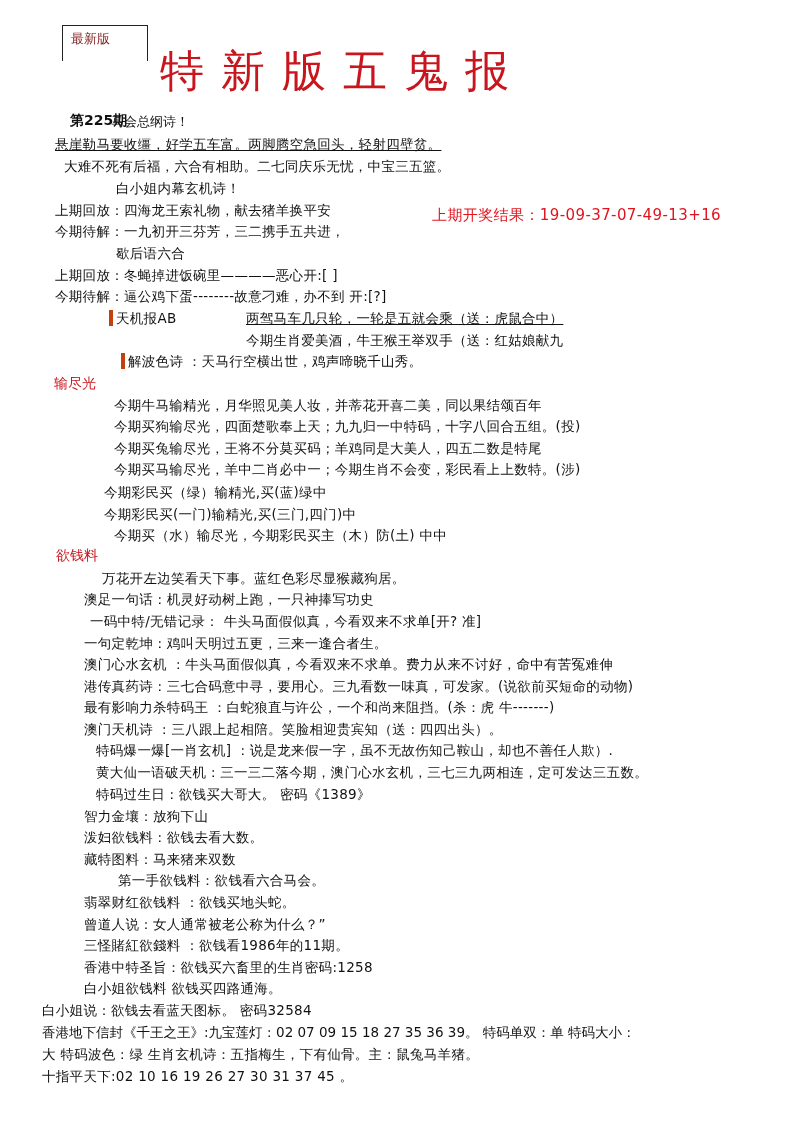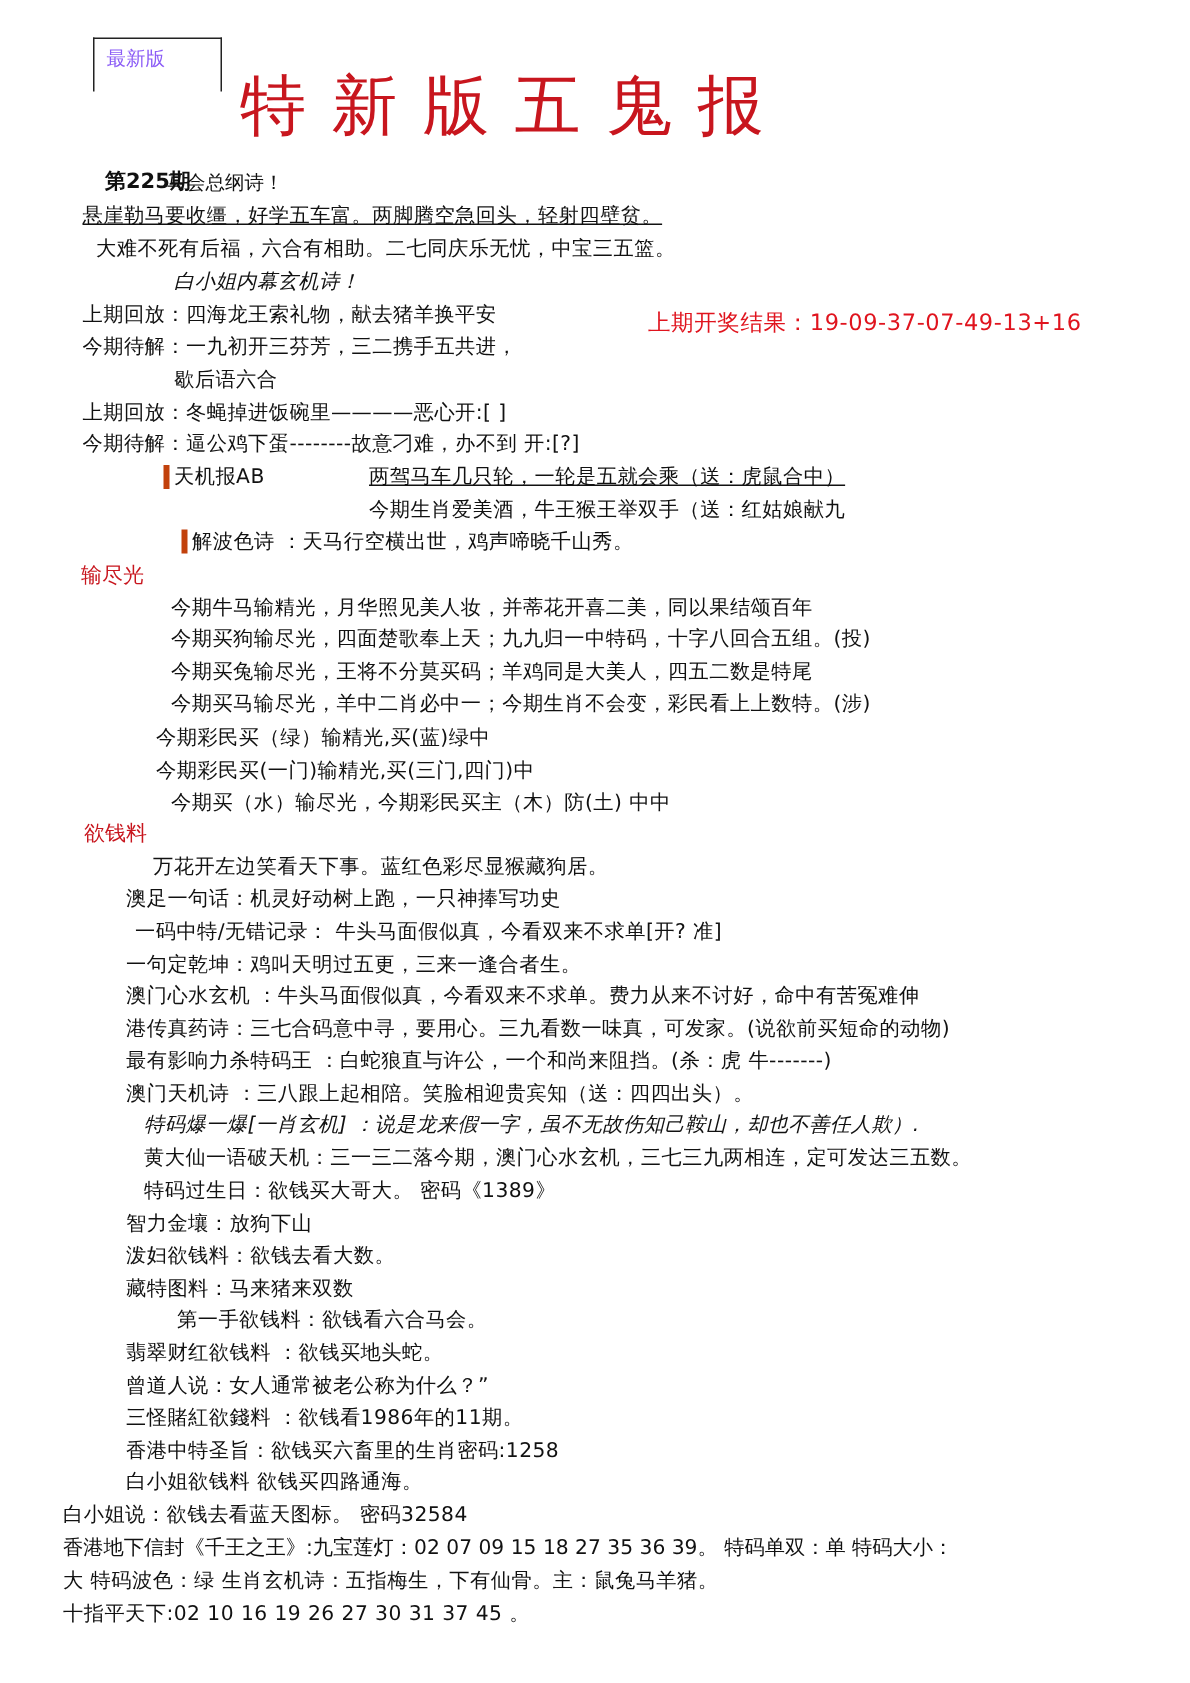--- a/index.html
+++ b/index.html
@@ -2,42 +2,42 @@
 <html><head>
   <meta charset="utf-8">
   <style>
     html, body { margin: 0; padding: 0; background: #ffffff; }
     body { width: 793px; height: 1122px; position: relative; overflow: hidden;
            font-family: "DejaVu Sans", "Liberation Sans", sans-serif; color: #111; }
     .abs { position: absolute; white-space: nowrap; }
     .t { font-size: 13.5px; line-height: 16px; letter-spacing: 0.3px; }
     .badge-box { left: 62px; top: 25px; width: 84px; height: 35px;
                  border-left: 1px solid #222; border-right: 1px solid #222; border-top: 1px solid #222; }
-    .badge-text { position: absolute; left: 8px; top: 4px; font-size: 13px; color: #8b5cf6; }
+    .badge-text { position: absolute; left: 8px; top: 4px; font-size: 13px; color: #7f1d1d; }
     .title { left: 160px; top: 46px; font-family: "DejaVu Serif", "Liberation Serif", serif;
              font-size: 44px; color: #c8161e; letter-spacing: 17px; line-height: 50px; }
     .issue { left: 70px; top: 112px; font-size: 14px; font-weight: bold; }
     .issue-sub { left: 111px; top: 113px; font-size: 13px; }
     .result { left: 432px; top: 206px; font-size: 15px; color: #e0141e; letter-spacing: 0.4px; }
     .section { font-size: 14px; font-weight: normal; color: #c8161e; }
     .bar { border-left: 4px solid #c2410c; padding-left: 3px; margin-left: 19px; }
   </style>
 </head>
 <body>
 
 <div class="abs badge-box">
   <span class="badge-text">最新版</span>
 </div>
 <div class="abs title">特新版五鬼报</div>
 <div class="abs issue">第225期</div>
 <div class="abs issue-sub">马会总纲诗！</div>
 
 <div class="abs t" style="left:55px;top:136px;text-decoration:underline;">悬崖勒马要收缰，好学五车富。两脚腾空急回头，轻射四壁贫。</div>
 <div class="abs t" style="left:64px;top:158px;">大难不死有后福，六合有相助。二七同庆乐无忧，中宝三五篮。</div>
-<div class="abs t" style="left:116px;top:180px;font-style:italic;">白小姐内幕玄机诗！</div>
+<div class="abs t" style="left:116px;top:180px;">白小姐内幕玄机诗！</div>
 <div class="abs t" style="left:55px;top:202px;">上期回放：四海龙王索礼物，献去猪羊换平安</div>
 <div class="abs t" style="left:55px;top:223px;">今期待解：一九初开三芬芳，三二携手五共进，</div>
 
 <div class="abs result">
   <span>上期开奖结果：</span><span>19-09-37-07-49-13+16</span>
 </div>
 
 <div class="abs t" style="left:116px;top:245px;">歇后语六合</div>
 <div class="abs t" style="left:55px;top:267px;">上期回放：冬蝇掉进饭碗里————恶心开:[ ]</div>
 <div class="abs t" style="left:55px;top:288px;">今期待解：逼公鸡下蛋--------故意刁难，办不到 开:[?]</div>
@@ -58,21 +58,21 @@
 
 <div class="abs section" style="left:56px;top:547px;">欲钱料</div>
 <div class="abs t" style="left:102px;top:570px;">万花开左边笑看天下事。蓝红色彩尽显猴藏狗居。</div>
 <div class="abs t" style="left:84px;top:591px;">澳足一句话：机灵好动树上跑，一只神捧写功史</div>
 <div class="abs t" style="left:90px;top:613px;">一码中特/无错记录： 牛头马面假似真，今看双来不求单[开? 准]</div>
 <div class="abs t" style="left:84px;top:635px;">一句定乾坤：鸡叫天明过五更，三来一逢合者生。</div>
 <div class="abs t" style="left:84px;top:656px;">澳门心水玄机 ：牛头马面假似真，今看双来不求单。费力从来不讨好，命中有苦冤难伸</div>
 <div class="abs t" style="left:84px;top:678px;">港传真药诗：三七合码意中寻，要用心。三九看数一味真，可发家。(说欲前买短命的动物)</div>
 <div class="abs t" style="left:84px;top:699px;">最有影响力杀特码王 ：白蛇狼直与许公，一个和尚来阻挡。(杀：虎 牛-------)</div>
 <div class="abs t" style="left:84px;top:721px;">澳门天机诗 ：三八跟上起相陪。笑脸相迎贵宾知（送：四四出头）。</div>
-<div class="abs t" style="left:96px;top:742px;font-style:italic;">特码爆一爆[一肖玄机] ：说是龙来假一字，虽不无故伤知己鞍山，却也不善任人欺）.</div>
+<div class="abs t" style="left:96px;top:742px;">特码爆一爆[一肖玄机] ：说是龙来假一字，虽不无故伤知己鞍山，却也不善任人欺）.</div>
 <div class="abs t" style="left:96px;top:764px;">黄大仙一语破天机：三一三二落今期，澳门心水玄机，三七三九两相连，定可发达三五数。</div>
 <div class="abs t" style="left:96px;top:786px;">特码过生日：欲钱买大哥大。 密码《1389》</div>
 <div class="abs t" style="left:84px;top:808px;">智力金壤：放狗下山</div>
 <div class="abs t" style="left:84px;top:829px;">泼妇欲钱料：欲钱去看大数。</div>
 <div class="abs t" style="left:84px;top:851px;">藏特图料：马来猪来双数</div>
 <div class="abs t" style="left:118px;top:872px;">第一手欲钱料：欲钱看六合马会。</div>
 <div class="abs t" style="left:84px;top:894px;">翡翠财红欲钱料 ：欲钱买地头蛇。</div>
 <div class="abs t" style="left:84px;top:916px;">曾道人说：女人通常被老公称为什么？”</div>
 <div class="abs t" style="left:84px;top:937px;">三怪賭紅欲錢料 ：欲钱看1986年的11期。</div>
 <div class="abs t" style="left:84px;top:959px;">香港中特圣旨：欲钱买六畜里的生肖密码:1258</div>

